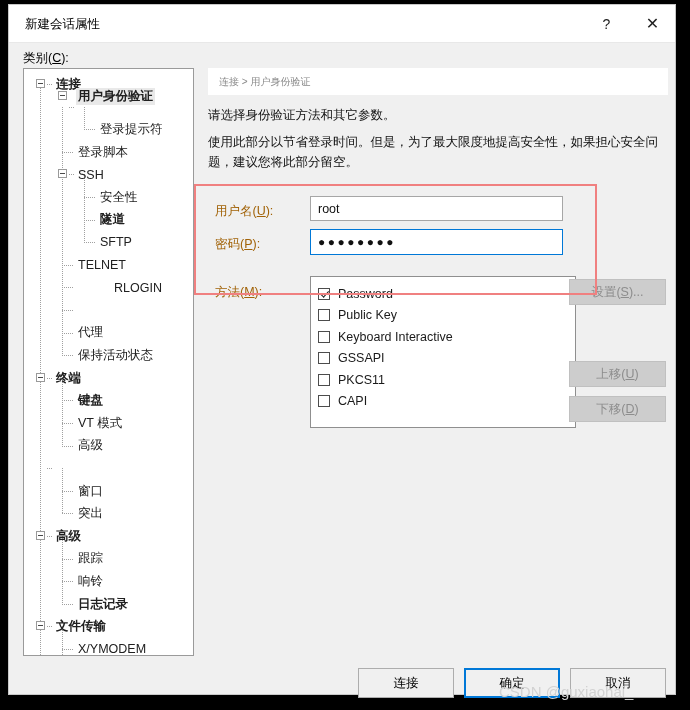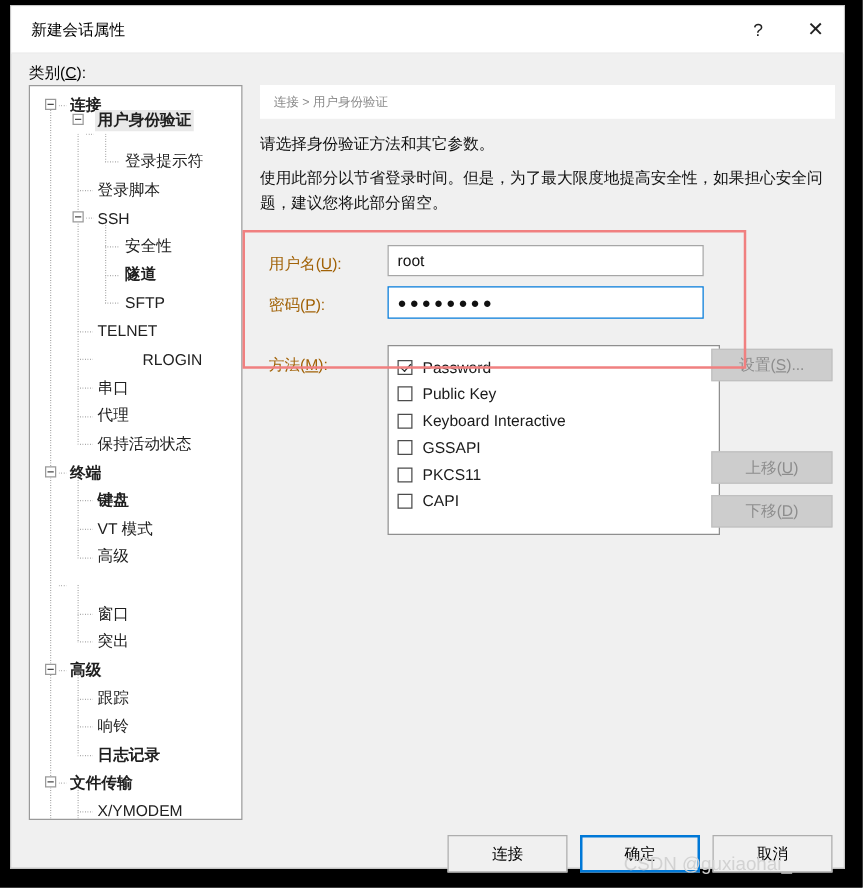--- a/index.html
+++ b/index.html
@@ -262,23 +262,20 @@
         <span class="tree-label" style="position: absolute; left: 74px;">隧道</span>
       </div>
       <div class="tree-row" style="position: absolute; left: 0px; right: 0px; top: 162.2px;">
         <span class="tree-label" style="position: absolute; left: 74px;">SFTP</span>
       </div>
       <div class="tree-row" style="position: absolute; left: 0px; right: 0px; top: 184.8px;">
         <span class="tree-label" style="position: absolute; left: 52px;">TELNET</span>
       </div>
       <div class="tree-row" style="position: absolute; left: 0px; right: 14px; top: 207.4px; margin-left: 36px;">
         <span class="tree-label" style="position: absolute; left: 52px;">RLOGIN</span>
-      </div>
-      <div class="tree-row" style="position: absolute; left: 0px; right: 0px; top: 230px;">
-        <span class="tree-label" style="position: absolute; left: 52px;">串口</span>
       </div>
       <div class="tree-row" style="position: absolute; left: 0px; right: 0px; top: 252.6px;">
         <span class="tree-label" style="position: absolute; left: 52px;">代理</span>
       </div>
       <div class="tree-row" style="position: absolute; left: 0px; right: 0px; top: 275.2px;">
         <span class="tree-label" style="position: absolute; left: 52px;">保持活动状态</span>
       </div>
       <div class="tree-row bold" style="position: absolute; left: 0px; right: 0px; top: 297.8px;">
         <span class="expander" style="left: 12px; top: 6px;"></span>
         <span class="tree-label" style="position: absolute; left: 30px;">终端</span>

